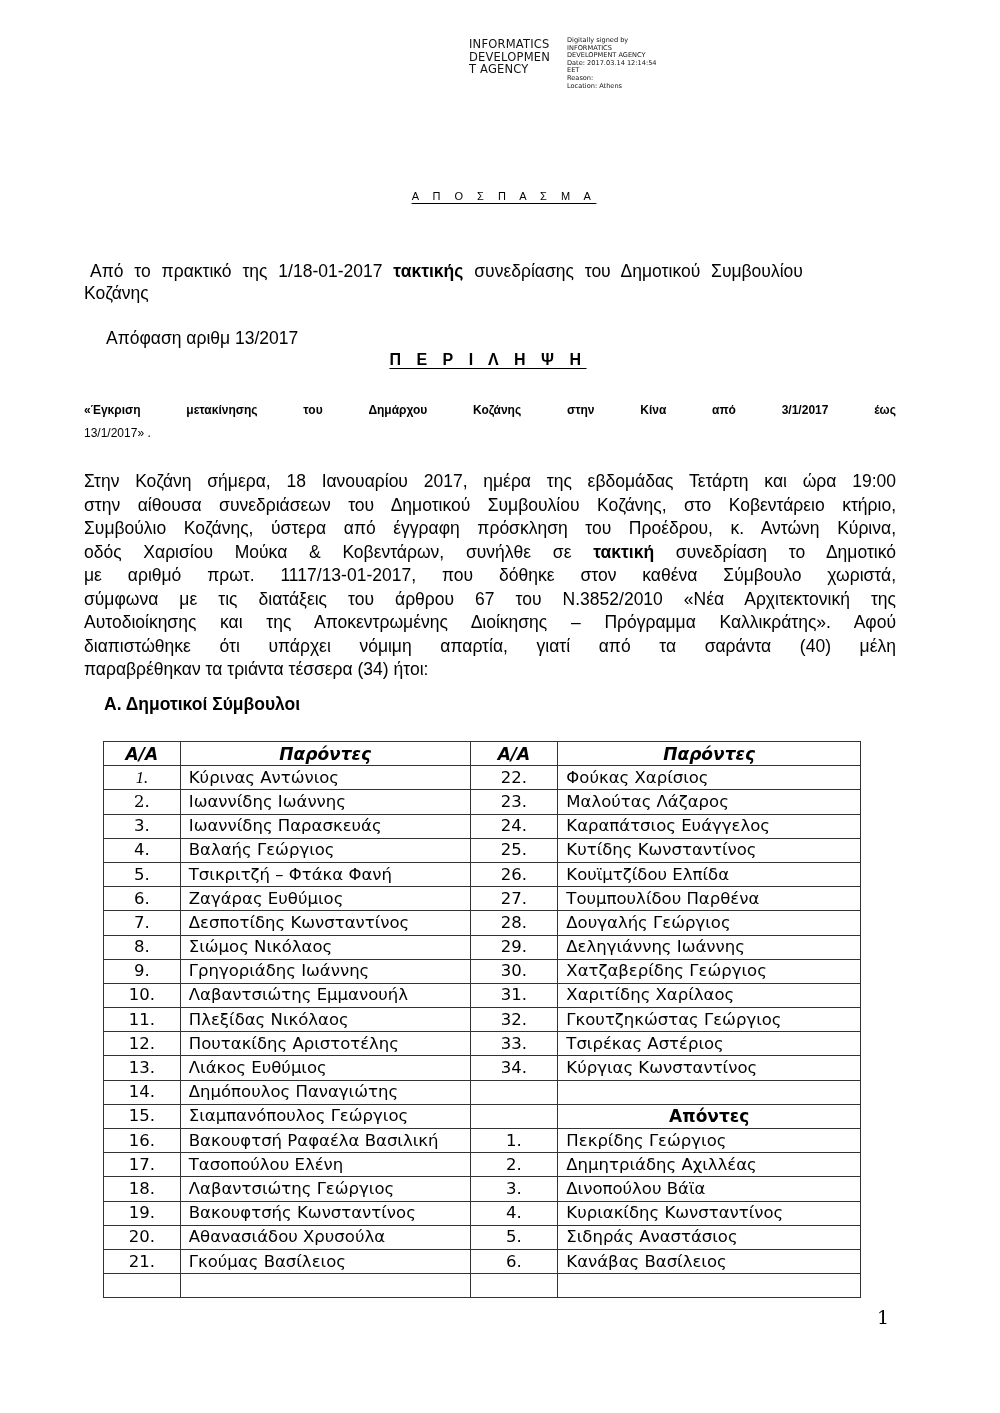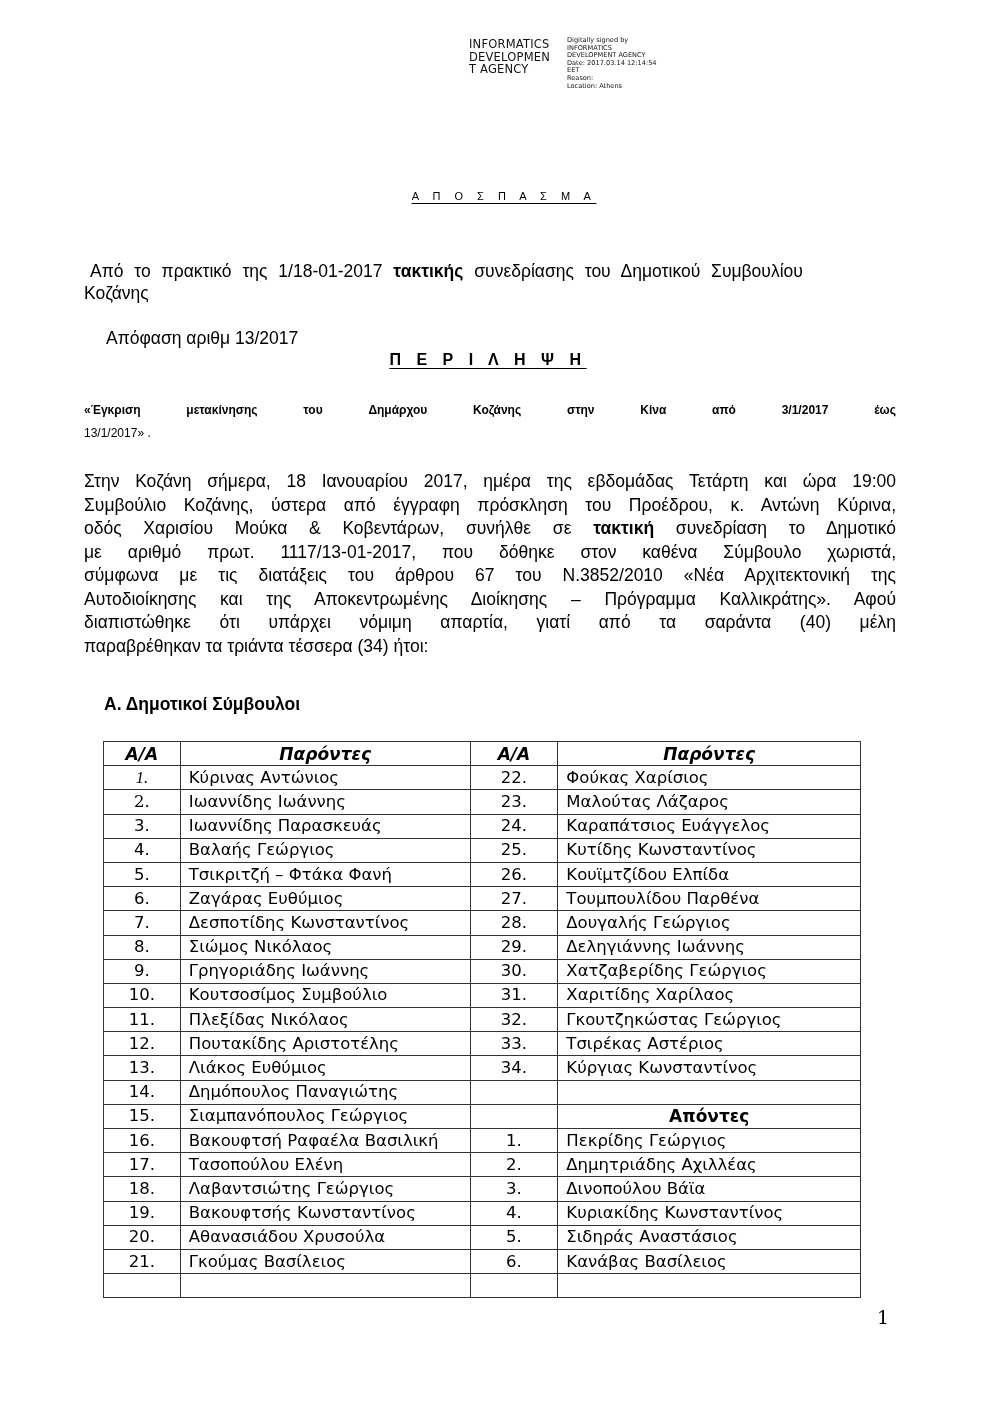--- a/index.html
+++ b/index.html
@@ -77,20 +77,21 @@
     <span>Κίνα</span>
     <span>από</span>
     <span>3/1/2017</span>
     <span>έως</span>
   </div>
   <div>13/1/2017» .</div>
 </div>
 
 <div class="abs body-text">
   <span class="jl">Στην Κοζάνη σήμερα, 18 Ιανουαρίου  2017, ημέρα της  εβδομάδας Τετάρτη και ώρα 19:00</span>
+  <span class="jl">στην αίθουσα συνεδριάσεων του Δημοτικού Συμβουλίου Κοζάνης, στο Κοβεντάρειο κτήριο,</span>
   <span class="jl">Συμβούλιο Κοζάνης, ύστερα από έγγραφη πρόσκληση του Προέδρου, κ. Αντώνη Κύρινα,</span>
   <span class="jl"><span>οδός Χαρισίου Μούκα &amp; Κοβεντάρων, συνήλθε σε </span><b>τακτική</b><span> συνεδρίαση το Δημοτικό</span></span>
   <span class="jl">με αριθμό πρωτ. 1117/13-01-2017, που δόθηκε στον καθένα Σύμβουλο χωριστά,</span>
   <span class="jl">σύμφωνα με τις διατάξεις του άρθρου 67 του Ν.3852/2010 «Νέα Αρχιτεκτονική της</span>
   <span class="jl">Αυτοδιοίκησης και της Αποκεντρωμένης Διοίκησης – Πρόγραμμα Καλλικράτης». Αφού</span>
   <span class="jl">διαπιστώθηκε  ότι  υπάρχει  νόμιμη απαρτία, γιατί από τα σαράντα (40) μέλη</span>
   <span class="jl last">παραβρέθηκαν τα τριάντα τέσσερα (34) ήτοι:</span>
 </div>
 
 <div class="abs section-heading">Α. Δημοτικοί Σύμβουλοι</div>
@@ -160,21 +161,21 @@
         <td class="name">Δεληγιάννης Ιωάννης</td>
       </tr>
       <tr>
         <td class="num">9.</td>
         <td class="name">Γρηγοριάδης Ιωάννης</td>
         <td class="num">30.</td>
         <td class="name">Χατζαβερίδης Γεώργιος</td>
       </tr>
       <tr>
         <td class="num">10.</td>
-        <td class="name">Κουτσοσίμος Συμβούλιο</td>
+        <td class="name">Λαβαντσιώτης Εμμανουήλ</td>
         <td class="num">31.</td>
         <td class="name">Χαριτίδης Χαρίλαος</td>
       </tr>
       <tr>
         <td class="num">11.</td>
         <td class="name">Πλεξίδας Νικόλαος</td>
         <td class="num">32.</td>
         <td class="name">Γκουτζηκώστας Γεώργιος</td>
       </tr>
       <tr>

